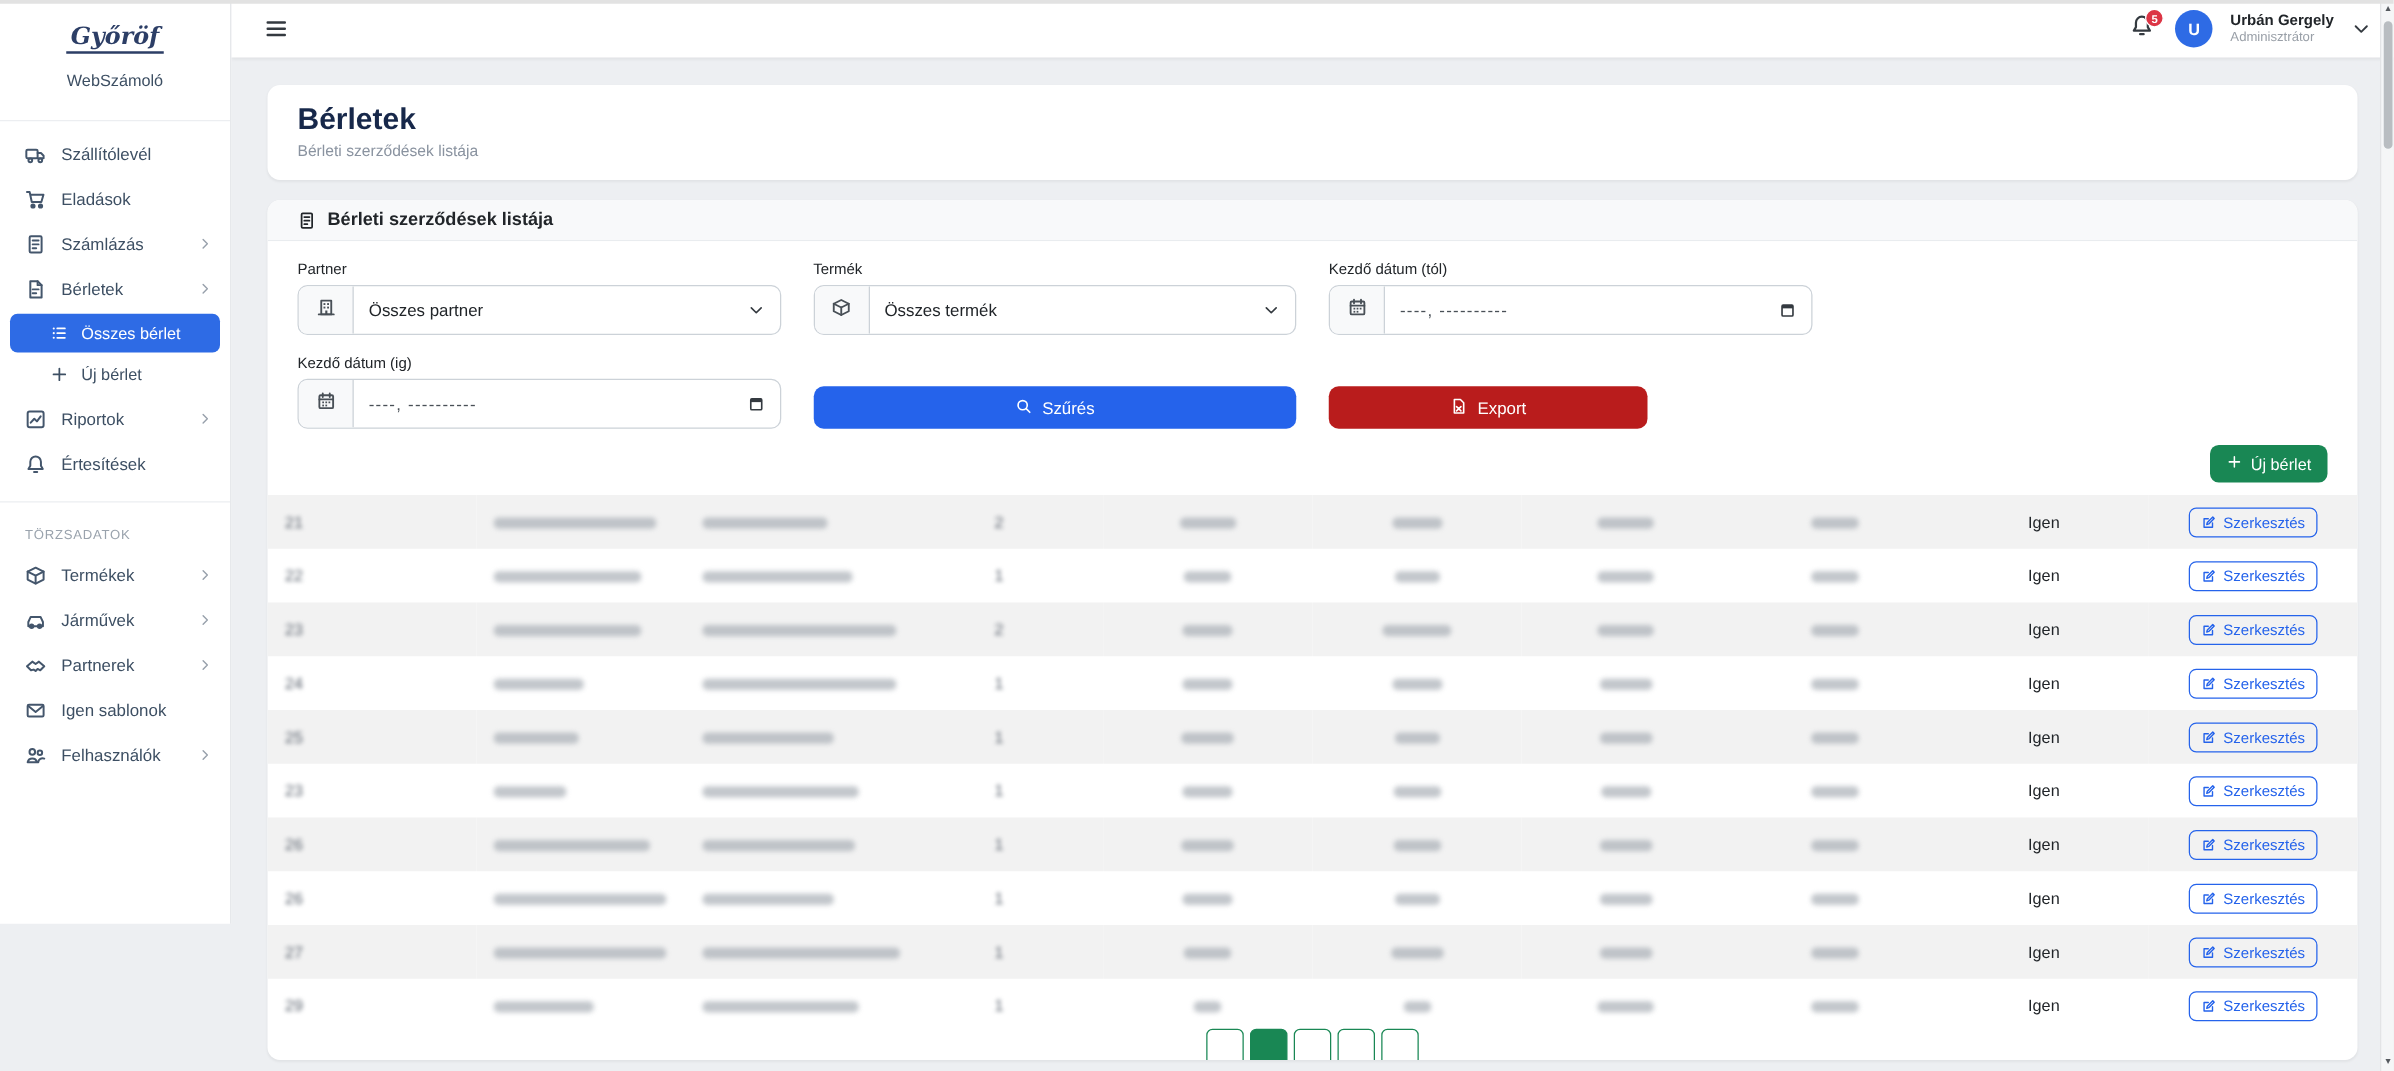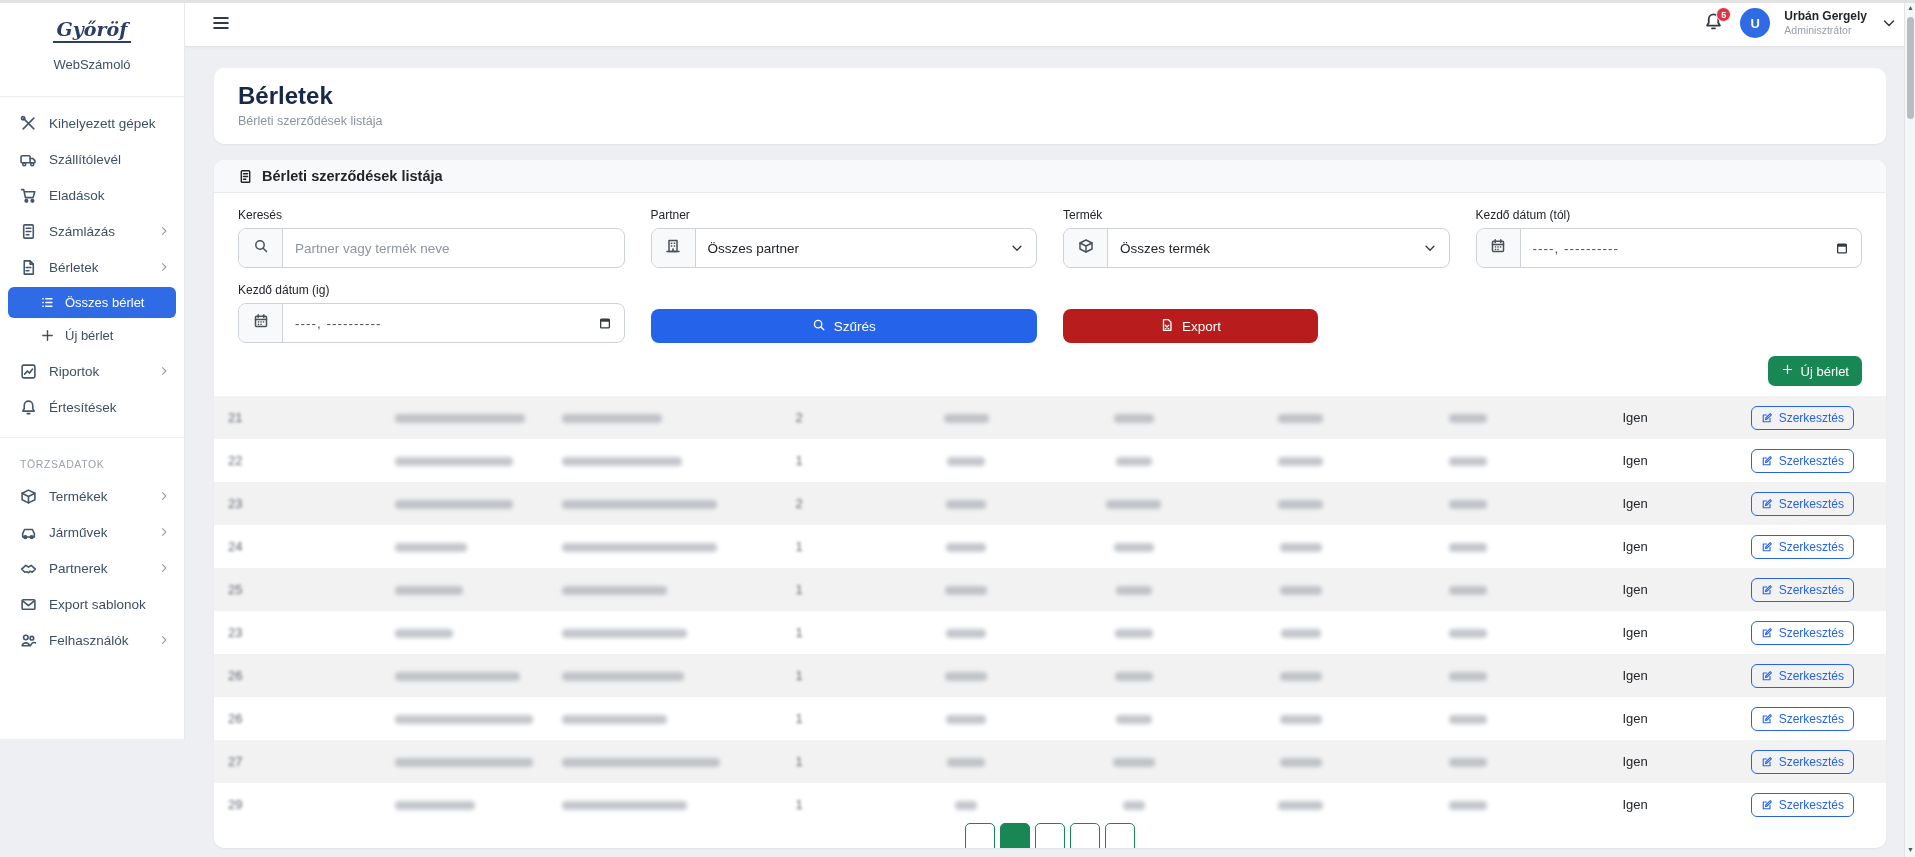--- a/index.html
+++ b/index.html
@@ -117,29 +117,20 @@
   <aside class="sidebar">
     <div class="logo-box">
       <span class="logo-script">Győröf</span>
       <div class="app-name">WebSzámoló</div>
     </div>
     <div class="side-div"></div>
     <nav class="nav" id="side-nav">
         <div class="nav-item">
           <span class="ni-icon" style="display: flex;">
             <svg viewBox="0 0 16 16" fill="none" stroke="currentColor" stroke-width="1.5" stroke-linecap="round" stroke-linejoin="round">
-              <path d="M3 13L13 3M13 13L3 3"></path>
-              <circle cx="3" cy="3" r="1.6"></circle>
-            </svg>
-          </span>
-          <span class="ni-label">Kihelyezett gépek</span>
-        </div>
-        <div class="nav-item">
-          <span class="ni-icon" style="display: flex;">
-            <svg viewBox="0 0 16 16" fill="none" stroke="currentColor" stroke-width="1.5" stroke-linecap="round" stroke-linejoin="round">
               <rect x="1" y="4.5" width="8.5" height="6.5" rx="1"></rect>
               <path d="M9.5 7h2.5l2 2v2h-4.5"></path>
               <circle cx="4" cy="12.5" r="1.4"></circle>
               <circle cx="11.5" cy="12.5" r="1.4"></circle>
             </svg>
           </span>
           <span class="ni-label">Szállítólevél</span>
         </div>
         <div class="nav-item">
           <span class="ni-icon" style="display: flex;">
@@ -265,21 +256,21 @@
             </svg>
           </span>
         </div>
         <div class="nav-item">
           <span class="ni-icon" style="display: flex;">
             <svg viewBox="0 0 16 16" fill="none" stroke="currentColor" stroke-width="1.5" stroke-linecap="round" stroke-linejoin="round">
               <rect x="2" y="3.5" width="12" height="9" rx="1"></rect>
               <path d="M2.5 4.5L8 9l5.5-4.5"></path>
             </svg>
           </span>
-          <span class="ni-label">Export sablonok</span>
+          <span class="ni-label">Igen sablonok</span>
         </div>
         <div class="nav-item">
           <span class="ni-icon" style="display: flex;">
             <svg viewBox="0 0 16 16" fill="none" stroke="currentColor" stroke-width="1.5" stroke-linecap="round" stroke-linejoin="round">
               <circle cx="5.5" cy="5.2" r="2.1"></circle>
               <circle cx="11.2" cy="5.8" r="1.7"></circle>
               <path d="M2 13a3.6 3.6 0 0 1 7 0zM10 13a3.2 3.2 0 0 1 4.5-2.8"></path>
             </svg>
           </span>
           <span class="ni-label">Felhasználók</span>
@@ -331,34 +322,20 @@
           <span class="ph-icon" id="icon-panel-doc">
               <svg viewBox="0 0 16 16" fill="none" stroke="currentColor" stroke-width="1.5" stroke-linecap="round" stroke-linejoin="round">
                 <rect x="3.5" y="1.8" width="9" height="12.4" rx="1"></rect>
                 <path d="M5.8 5h4.4M5.8 8h4.4M5.8 11h2.6"></path>
               </svg>
             </span>
           <span>Bérleti szerződések listája</span>
         </div>
 
         <div class="filters">
-          <div>
-            <div class="f-label">Keresés</div>
-            <div class="igroup">
-              <span class="iaddon">
-                  <span id="icon-search-addon"><svg viewBox="0 0 16 16" fill="none" stroke="currentColor" stroke-width="1.5" stroke-linecap="round" stroke-linejoin="round">
-                      <circle cx="7" cy="7" r="4.2"></circle>
-                      <path d="M10.2 10.2L13.5 13.5"></path>
-                    </svg></span>
-                </span>
-              <div class="ibody">
-                <span class="ph">Partner vagy termék neve</span>
-              </div>
-            </div>
-          </div>
           <div>
             <div class="f-label">Partner</div>
             <div class="igroup">
               <span class="iaddon">
                   <span id="icon-building"><svg viewBox="0 0 16 16" fill="none" stroke="currentColor" stroke-width="1.5" stroke-linecap="round" stroke-linejoin="round">
                       <rect x="4" y="2.5" width="8" height="11"></rect>
                       <path d="M2 13.5h12"></path>
                       <rect x="5.8" y="4.5" width="1.5" height="1.5" fill="currentColor" stroke="none"></rect>
                       <rect x="8.7" y="4.5" width="1.5" height="1.5" fill="currentColor" stroke="none"></rect>
                       <rect x="5.8" y="7.3" width="1.5" height="1.5" fill="currentColor" stroke="none"></rect>

